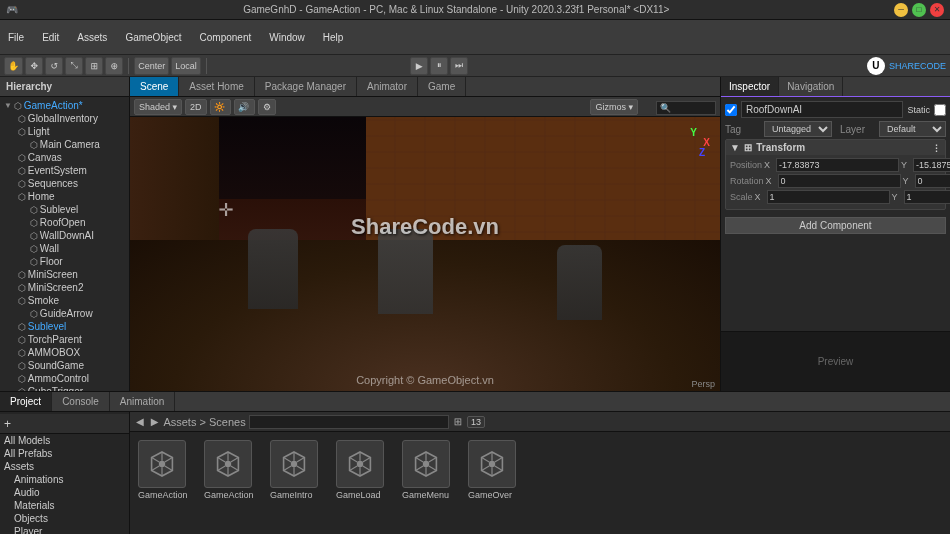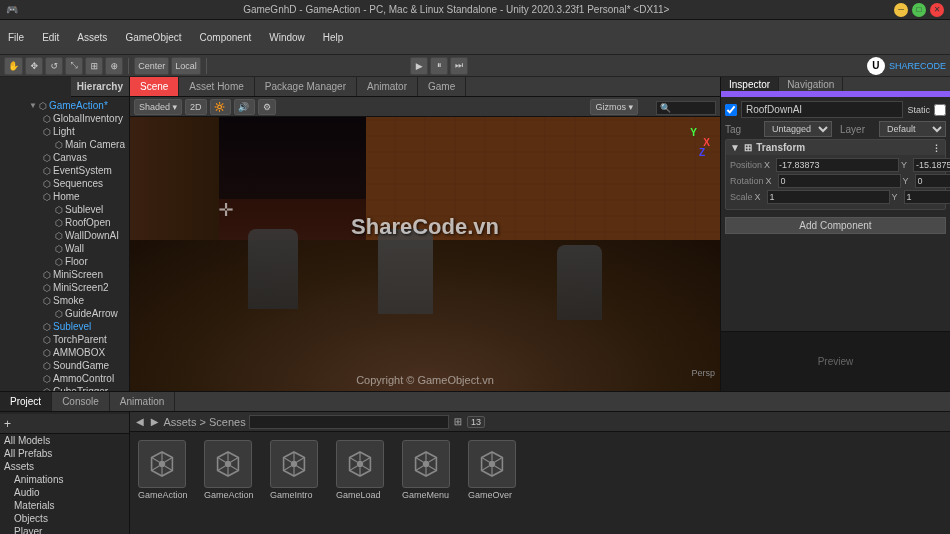--- a/index.html
+++ b/index.html
@@ -72,21 +72,20 @@
     }
 
     
     #hierarchy {
       width: 130px;
       background: #282828;
       border-right: 1px solid #111;
       display: flex;
       flex-direction: column;
       overflow: hidden;
-      align-items: flex-end;
     }
     .panel-header {
       height: 20px;
       background: #3a3a3a;
       display: flex;
       align-items: center;
       padding: 0 6px;
       font-size: 10px;
       color: #ccc;
       border-bottom: 1px solid #111;
@@ -128,21 +127,21 @@
     }
     .view-tab {
       padding: 0 10px;
       font-size: 10px;
       color: #aaa;
       display: flex;
       align-items: center;
       cursor: pointer;
       border-right: 1px solid #222;
     }
-    .view-tab.active { background: #ef4444; color: #fff; }
+    .view-tab.active { background: #0369a1; color: #fff; }
     .view-toolbar {
       height: 20px;
       background: #353535;
       display: flex;
       align-items: center;
       padding: 0 4px;
       gap: 3px;
       border-bottom: 1px solid #111;
     }
     .view-btn {
@@ -227,21 +226,21 @@
       bottom: 26%;
       right: 20%;
       width: 45px;
       height: 75px;
       background: linear-gradient(180deg, #3a3a3a 0%, #2a2a2a 100%);
       border-radius: 8px 8px 0 0;
       opacity: 0.85;
     }
     .persp-label {
       position: absolute;
-      bottom: 13px;
+      bottom: 2px;
       right: 5px;
       font-size: 9px;
       color: #888;
     }
     .sharecode-watermark {
       position: absolute;
       top: 40%;
       left: 50%;
       transform: translate(-50%, -50%);
       font-size: 22px;
@@ -273,21 +272,21 @@
       background: #282828;
       border-left: 1px solid #111;
       display: flex;
       flex-direction: column;
       overflow: hidden;
     }
     .inspector-tabs {
       height: 20px;
       background: #3a3a3a;
       display: flex;
-      border-bottom: 6px solid #8b5cf6;
+      border-bottom: 1px solid #8b5cf6;
     }
     .inspector-tab {
       padding: 0 8px;
       font-size: 10px;
       color: #aaa;
       display: flex;
       align-items: center;
       cursor: pointer;
       border-right: 1px solid #222;
     }

